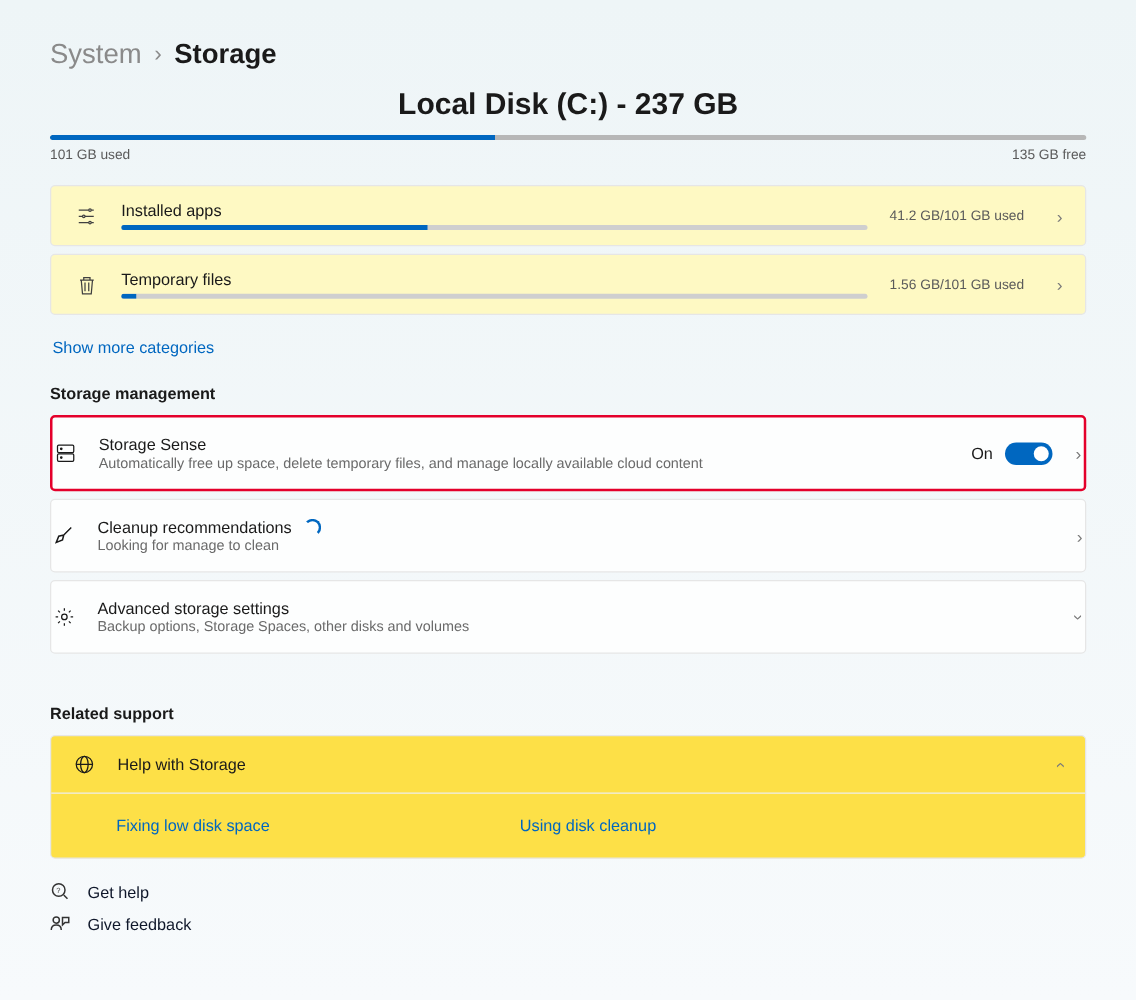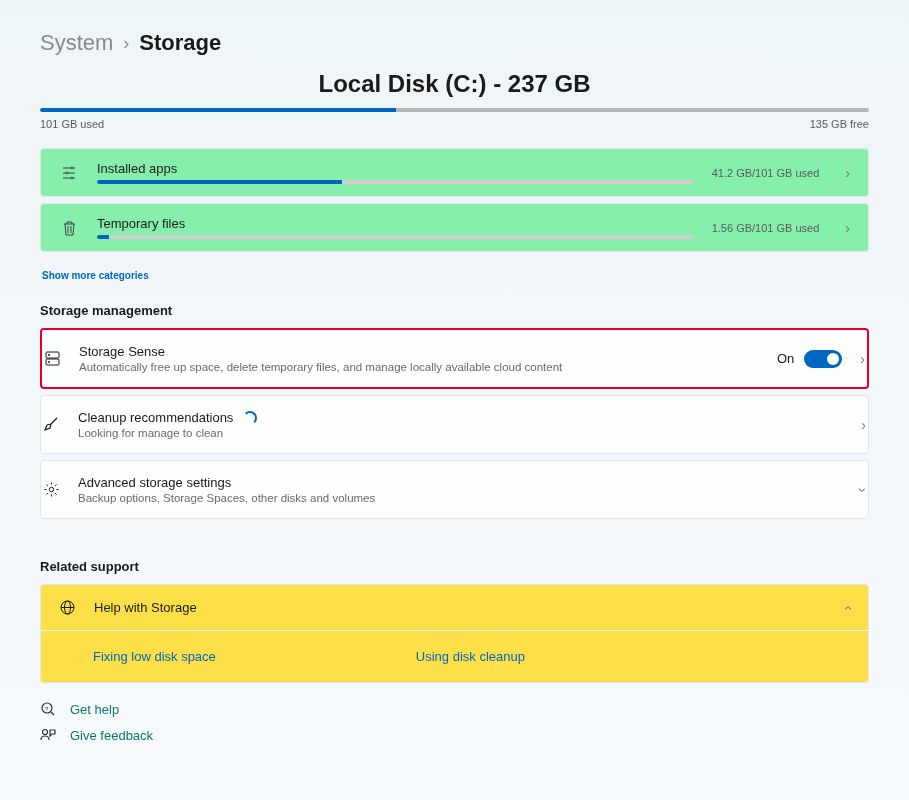--- a/index.html
+++ b/index.html
@@ -13,46 +13,46 @@
     font-size: 13px;
   }
   .breadcrumb { font-size: 22px; margin-bottom: 14px; display:flex; align-items:center; gap:10px;}
   .bc-link { color: #8a8a8a; font-weight: 500; cursor:pointer;}
   .bc-sep { color: #8a8a8a; font-size:18px;}
   .bc-current { font-weight: 700; }
   .disk-title { font-size: 24px; font-weight: 700; margin-bottom: 10px; text-align: center;}
   .bar-outer { background: #b7b7b7; height: 4px; border-radius: 3px; overflow:hidden; }
   .bar-inner { background: #0067c0; height:100%; border-radius:3px 0 0 3px;}
   .bar-lbls { display:flex; justify-content:space-between; font-size:11px; color:#5a5a5a; margin-top:6px; margin-bottom:18px;gap:12px;}
-  .card { background:#86efac; border:1px solid #e6e6e6; border-radius:4px; margin-bottom:6px; padding:12px 18px; display:flex; align-items:center; gap:18px; cursor:pointer;}
+  .card { background:#fef9c3; border:1px solid #e6e6e6; border-radius:4px; margin-bottom:6px; padding:12px 18px; display:flex; align-items:center; gap:18px; cursor:pointer;}
   .card .icon { width:20px; display:flex; justify-content:center; color:#404040;}
   .cat-mid { flex:1;}
   .cat-title { font-size:13px; margin-bottom:4px;}
   .cat-bar-outer { background:#cfcfcf; height:4px; border-radius:3px; overflow:hidden;}
   .cat-bar-inner { background:#0067c0; height:100%;}
   .cat-usage { font-size:11px; color:#5a5a5a; margin-right:8px;}
   .chev { color:#7a7a7a; font-size:14px;}
-  .show-more { color:#0067c0; font-size:10px; margin:12px 0 22px 2px; display:inline-block; cursor:pointer;font-weight:bold;}
+  .show-more { color:#0067c0; font-size:13px; margin:12px 0 22px 2px; display:inline-block; cursor:pointer;}
   .section-h { font-size:13px; font-weight:600; margin-bottom:10px;}
   .mgmt-card { background:#fdfefe; border:1px solid #e6e6e6; border-radius:4px; margin-bottom:6px; padding:14px 2px; display:flex; align-items:center; gap:18px; cursor:pointer;}
   .mgmt-card.highlight { border:2px solid #e4002b; }
   .mgmt-txt { flex:1; }
   .mgmt-title { font-size:13px; display:flex; align-items:center; gap:10px;}
   .mgmt-sub { font-size:11.5px; color:#6a6a6a; margin-top:2px;}
   .toggle-wrap { display:flex; align-items:center; gap:10px;}
   .toggle { width:38px; height:18px; background:#0067c0; border-radius:10px; position:relative;}
   .toggle::after { content:''; position:absolute; right:3px; top:3px; width:12px; height:12px; background:white; border-radius:50%;}
   .spinner { width:14px; height:14px; border:2px solid transparent; border-top-color:#0067c0; border-right-color:#0067c0; border-radius:50%; display:inline-block; }
   .support-card { background:#fde047; border:1px solid #e6e6e6; border-radius:4px; margin-bottom:6px;}
   .support-hdr { padding:14px 18px; display:flex; align-items:center; gap:18px; cursor:pointer;}
   .support-links { border-top:1px solid #eee; padding:18px 18px 18px 52px; display:flex; gap:200px;text-align:right;}
   .support-links a { color:#0067c0; font-size:13px; text-decoration:none; cursor:pointer;}
   .footer-links { margin-top:18px; }
   .footer-links div { display:flex; align-items:center; gap:14px; margin-bottom:10px;}
-  .footer-links a { color:#0f766e; font-size:13px; text-decoration:none; cursor:pointer;text-align:right;}
+  .footer-links a { color:#0f172a; font-size:13px; text-decoration:none; cursor:pointer;text-align:right;}
   svg { display:block; }
 </style>
 </head>
 <body>
 
 
 
 
 <div class="breadcrumb">
   <span class="bc-link">System</span>

